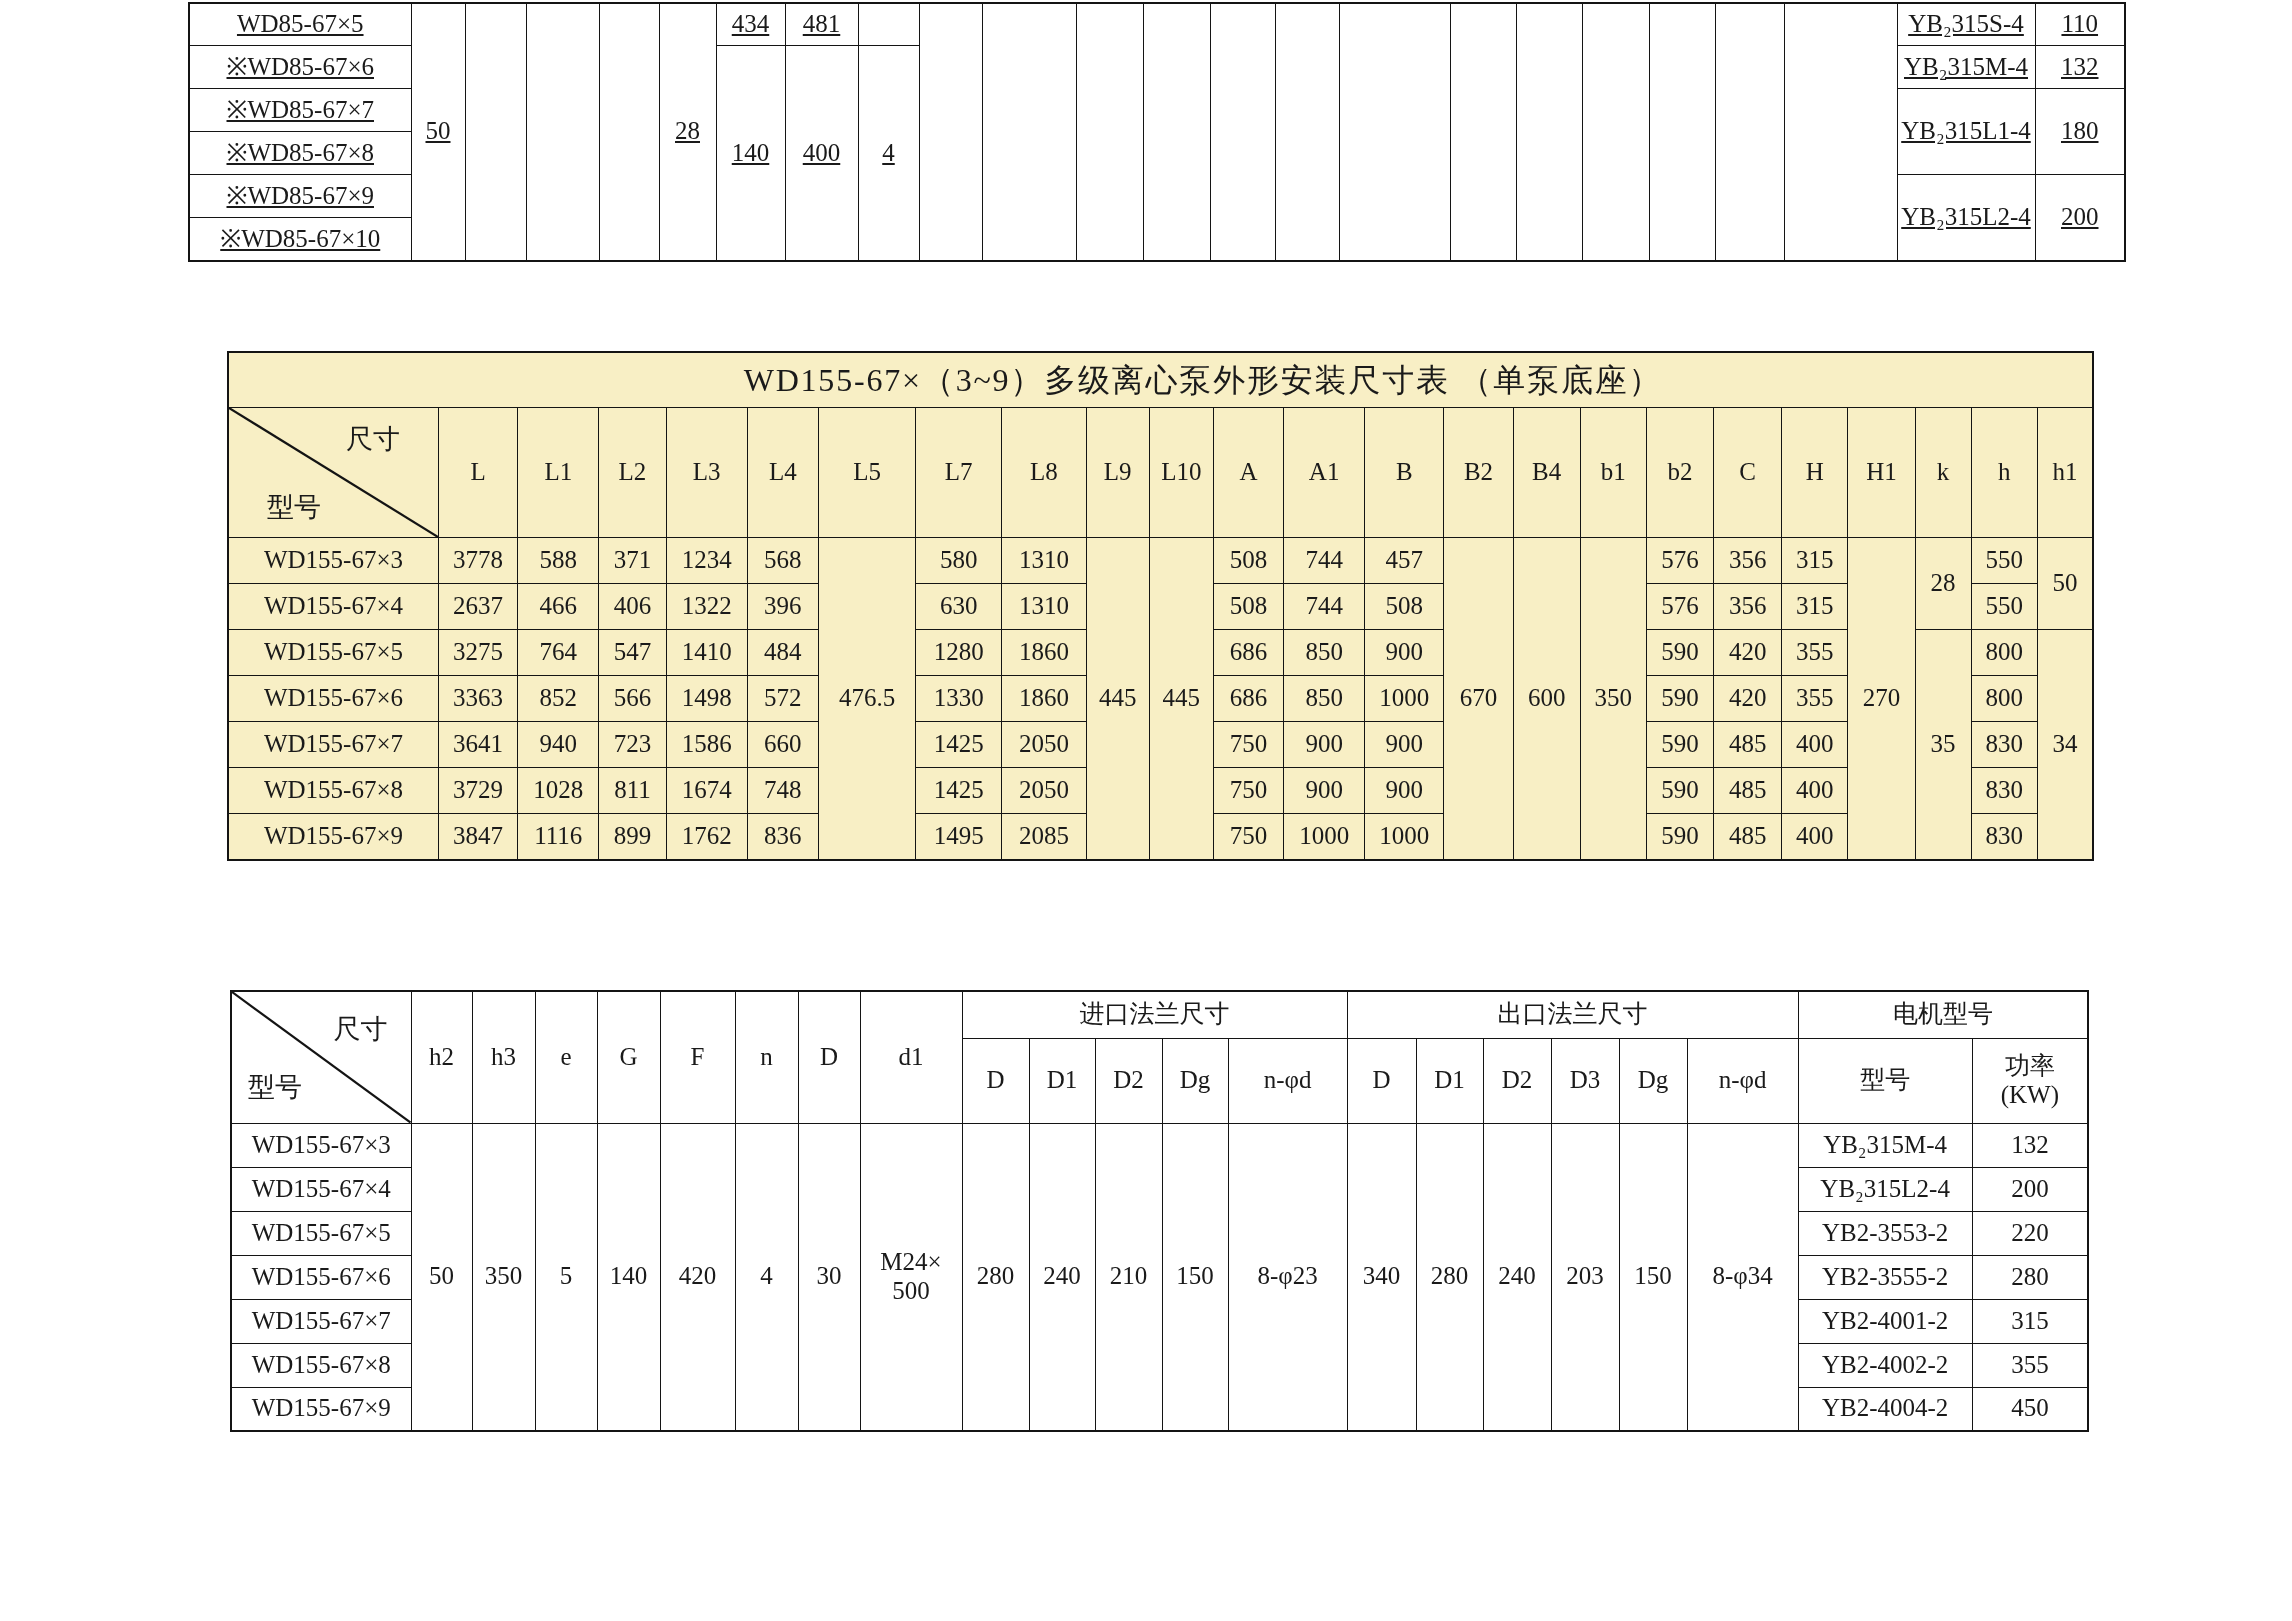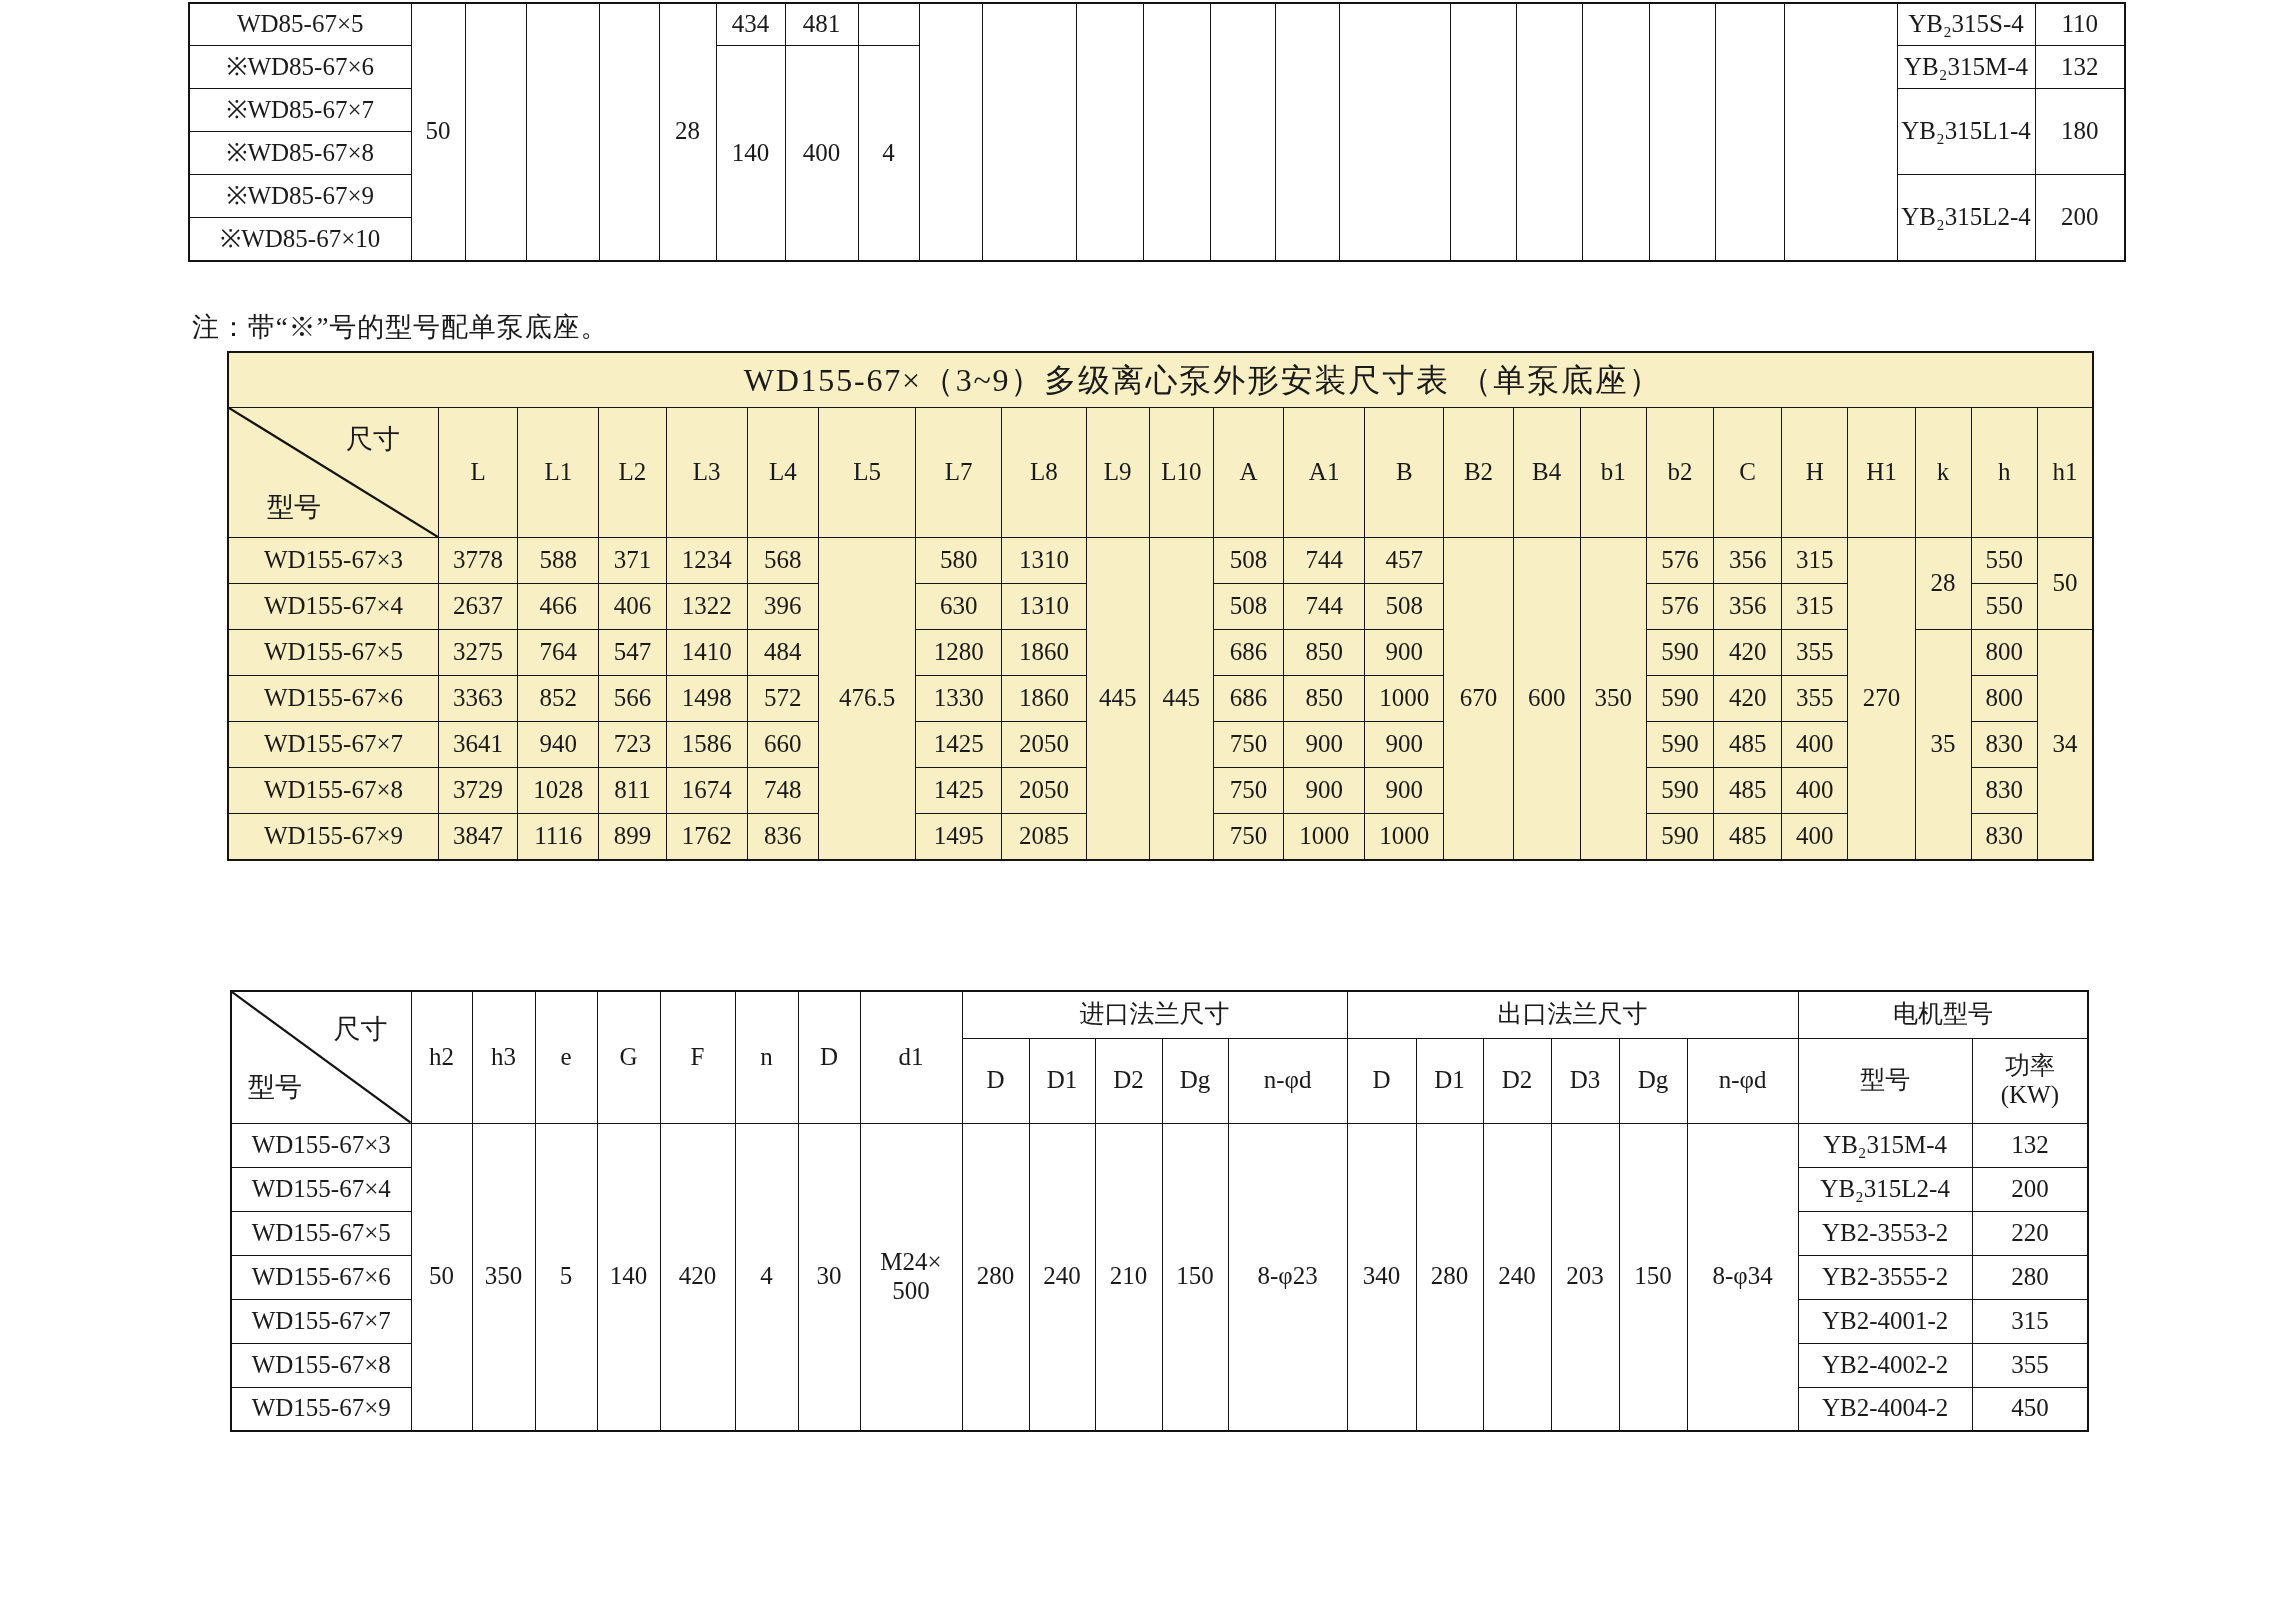--- a/index.html
+++ b/index.html
@@ -3,21 +3,21 @@
 <meta charset="utf-8">
 <style>
   html,body{margin:0;padding:0;background:#ffffff;}
   #page{position:relative;width:2293px;height:1621px;background:#ffffff;overflow:hidden;
         font-family:"Liberation Serif","DejaVu Serif",serif;color:#1a1a1a;}
   table.tbl{position:absolute;border-collapse:collapse;table-layout:fixed;border:2.7px solid #141414;}
   .tbl td{border:1.8px solid #141414;text-align:center;vertical-align:middle;
           font-size:25px;padding:0;line-height:1.15;overflow:hidden;}
   
   .t-top{left:188px;top:1.8px;width:1937px;}
-  .t-top tr{height:43px;}
+  .t-top tr{height:43px;text-decoration:underline;}
   
   .t-mid{left:227px;top:351px;width:1867px;}
   .t-mid td{background:#f8efc5;}
   .t-mid tr.data{height:46px;}
   .t-mid .title-cell{height:54px;font-size:32px;padding-left:85px;letter-spacing:1.8px;}
   .t-mid .hdr{height:129px;}
   
   .t-bot{left:230px;top:990px;width:1857px;}
   .t-bot tr.grp{height:47px;}
   .t-bot tr.sub{height:85px;}
@@ -111,21 +111,20 @@
       <td>※WD85-67×9</td>
       <td rowspan="2">YB₂315L2-4</td>
       <td rowspan="2">200</td>
     </tr>
     <tr>
       <td>※WD85-67×10</td>
     </tr>
   </tbody>
     </table>
 
-  <div class="note">注：带“※”号的型号配单泵底座。</div>
 
   <table class="tbl t-mid">
     <colgroup>
       <col style="width:210px">
         <col style="width:79px">
         <col style="width:81px">
         <col style="width:67px">
       <col style="width:81px">
         <col style="width:71px">
         <col style="width:97px">

